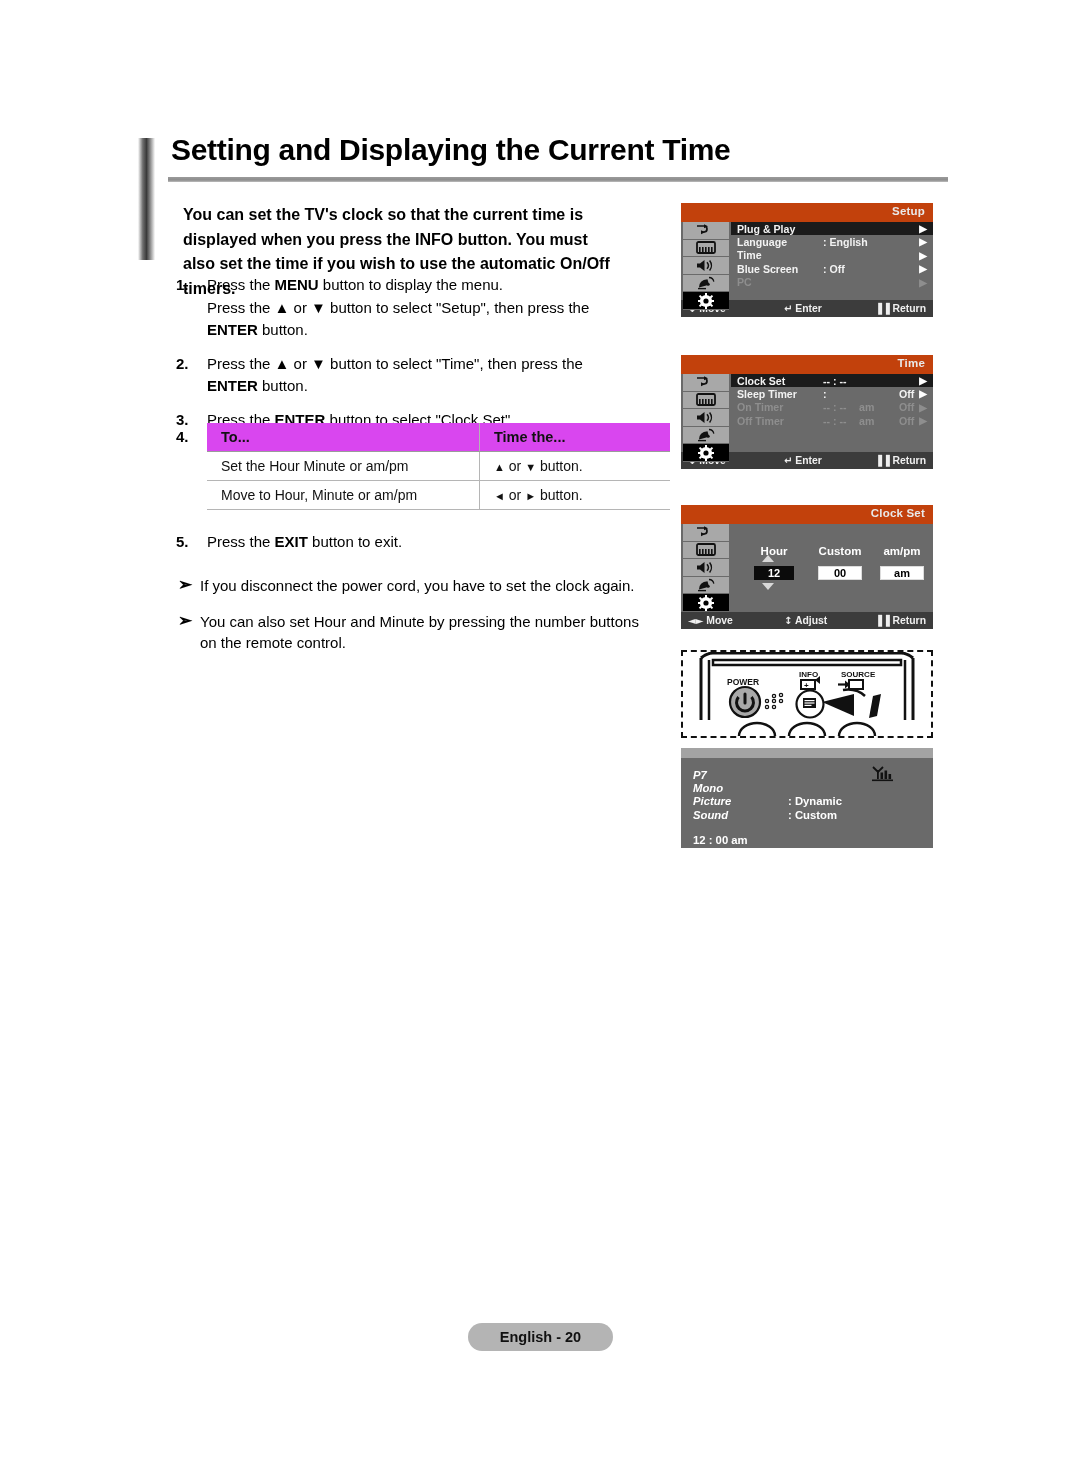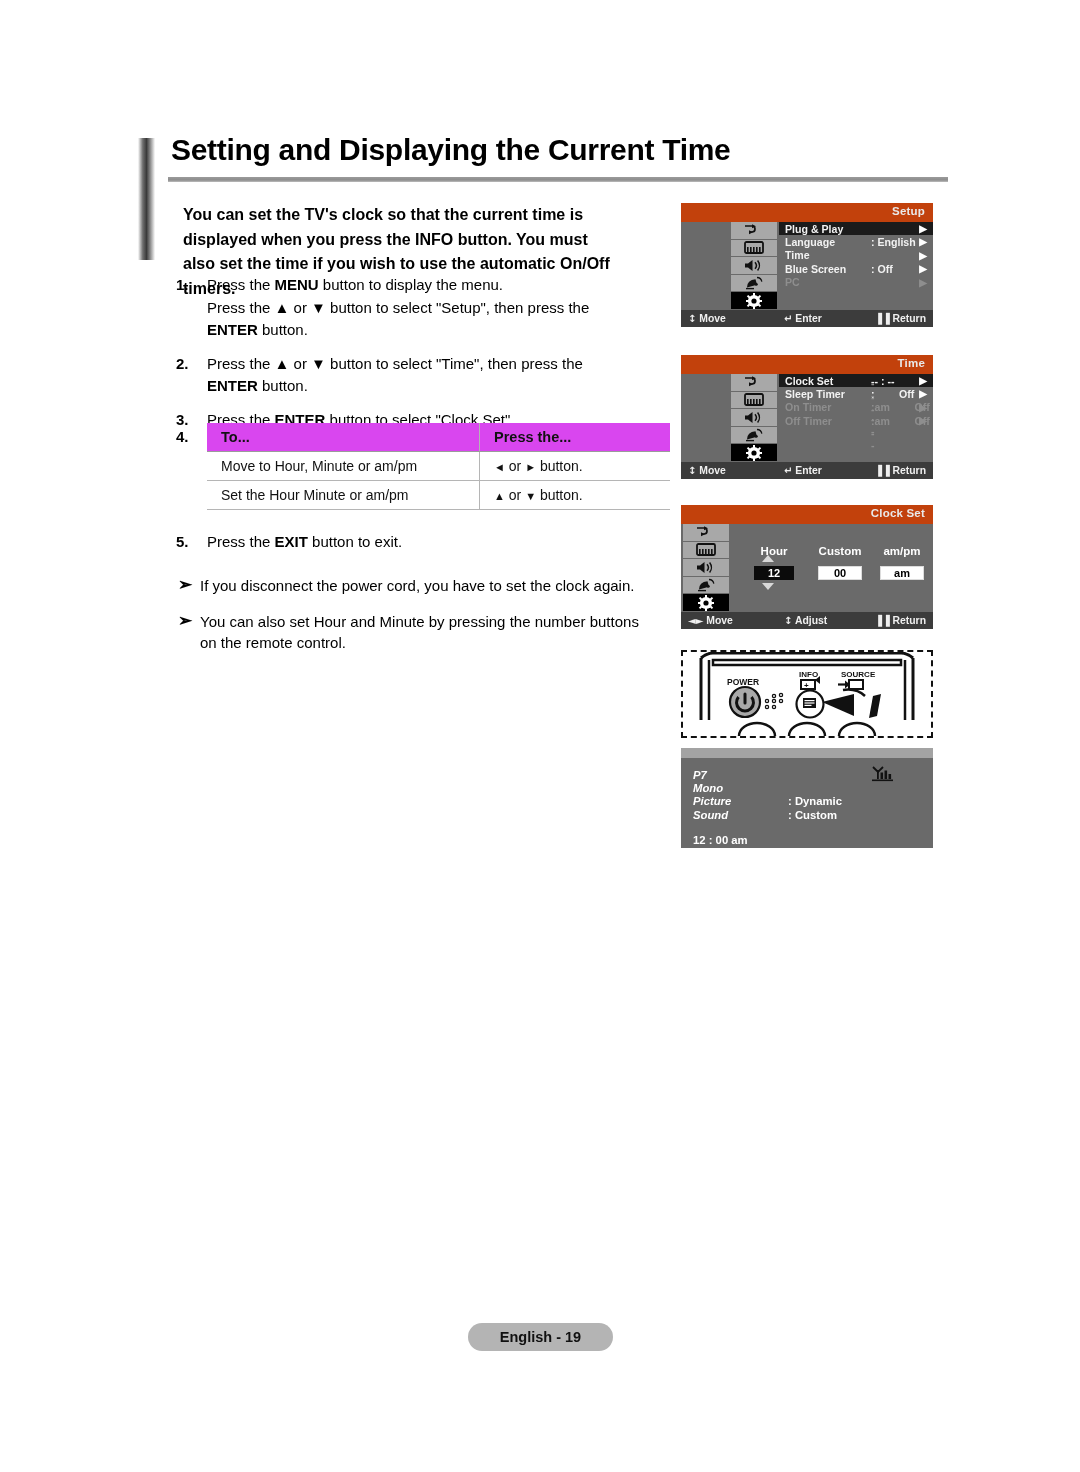--- a/index.html
+++ b/index.html
@@ -64,21 +64,21 @@
   .note{position:relative;display:flex;margin-bottom:14px;}
   .note-mark{flex:0 0 22px;font-size:17px;line-height:20px;color:#000;font-weight:bold;}
   .note-body{flex:1;font-size:15px;color:#000;line-height:21.5px;}
 
   
   .osd{position:absolute;left:681px;width:252px;background:#6a6a6a;}
   .osd-title{
     height:19px;background:#c2410c;color:#e9e9e9;font-size:11.5px;font-weight:bold;
     text-align:right;padding:2px 8px 0 0;box-sizing:border-box;letter-spacing:.2px;
   }
-  .osd-body{position:relative;height:88px;background:#6a6a6a;margin-left:48px;}
+  .osd-body{position:relative;height:78px;background:#6a6a6a;}
   .icon-col{position:absolute;left:2px;top:0;width:46px;height:88px;}
   .icon-cell{
     height:17.6px;background:#a8a8a8;border-bottom:1px solid #6a6a6a;
     display:flex;align-items:center;justify-content:center;box-sizing:border-box;
   }
   .icon-cell.sel{background:#000;}
   .icon-cell svg{display:block;}
   .menu-col{position:absolute;left:50px;top:0;right:0;height:88px;}
   .mrow{
     position:relative;height:13.4px;display:flex;align-items:center;
@@ -186,34 +186,34 @@
     </div>
 
   </div>
 
   <div class="step4">
     <div class="step-num">4.</div>
     <table class="proc">
       <thead>
         <tr>
           <th>To...</th>
-          <th class="c2">Press the...</th>
+          <th class="c2">Time the...</th>
         </tr>
       </thead>
       <tbody>
         <tr>
+          <td>Set the Hour Minute or am/pm</td>
+          <td class="c2">
+            <span class="arw">▲</span><span> or </span><span class="arw">▼</span><span> button.</span>
+          </td>
+        </tr>
+        <tr>
           <td>Move to Hour, Minute or am/pm</td>
           <td class="c2">
             <span class="arw">◄</span><span> or </span><span class="arw">►</span><span> button.</span>
-          </td>
-        </tr>
-        <tr>
-          <td>Set the Hour Minute or am/pm</td>
-          <td class="c2">
-            <span class="arw">▲</span><span> or </span><span class="arw">▼</span><span> button.</span>
           </td>
         </tr>
       </tbody>
     </table>
   </div>
 
   <div class="step5">
     <div class="step-num">5.</div>
     <div class="step-body">
       <span>Press the </span><span class="b">EXIT</span><span> button to exit.</span>
@@ -565,15 +565,15 @@
         <span>: Dynamic</span>
       </div>
       <div class="irow">
         <span class="k">Sound</span>
         <span>: Custom</span>
       </div>
       <div class="itime">12 : 00 am</div>
     </div>
   </div>
 
-  <div class="footer">English - 19</div>
+  <div class="footer">English - 20</div>
 
 </div>
 
 </body></html>

